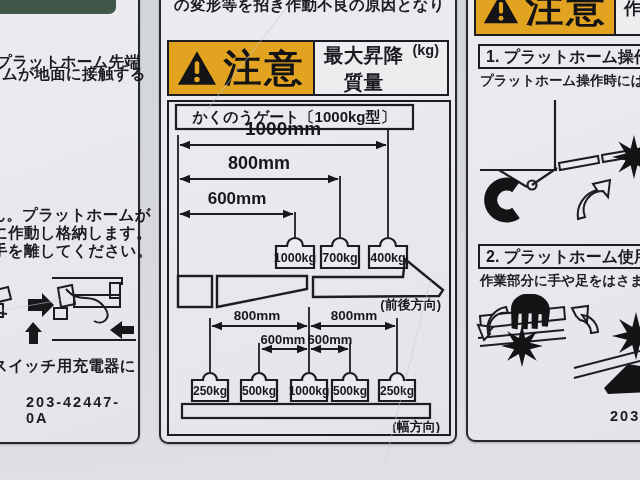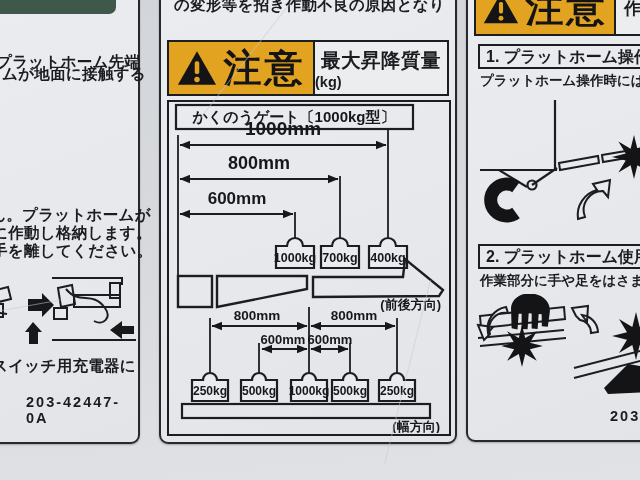--- a/index.html
+++ b/index.html
@@ -27,23 +27,23 @@
   .ll-text { font-size:15.5px; }
 
   
   #center-label { left:159px; top:-8px; width:298px; height:452px; }
   .cl-warn { font-size:15.5px; left:13px; }
   #caution-band { position:absolute; left:6px; top:46px; right:6px; height:56px;
     display:flex; border:2px solid #1c1d20; background:#ecedef; }
   .band-yellow { width:146px; background:#e2a321; display:flex; align-items:center;
     justify-content:center; gap:7px; border-right:2px solid #1c1d20; }
   .caution-word { font-size:38px; font-weight:900; letter-spacing:3px; color:#141416; }
-  .band-white { flex:1; display:flex; flex-direction:column; justify-content:center;border-radius:11px; }
+  .band-white { flex:1; display:flex; flex-direction:row; justify-content:center;border-radius:11px; }
   .maxload-title { font-size:19.5px; font-weight:800; text-align:center; letter-spacing:.5px; }
-  .maxload-unit { font-size:14.5px; font-weight:700; padding-right:0; }
+  .maxload-unit { font-size:14.5px; font-weight:700; padding-right:8px; }
   #diagram-box { position:absolute; left:6px; top:106px; width:284px; height:336px;
     border:2.5px solid #1c1d20; }
   #diagram-box svg { position:absolute; left:0; top:0; }
   svg text { font-family:"Liberation Sans", sans-serif; fill:#17181a; }
   .dim-text { font-weight:700; }
   .wt-text { font-weight:700; }
   .dir-text { font-weight:600; }
 
   
   #right-label { left:466px; top:-42px; width:230px; height:484px; }

